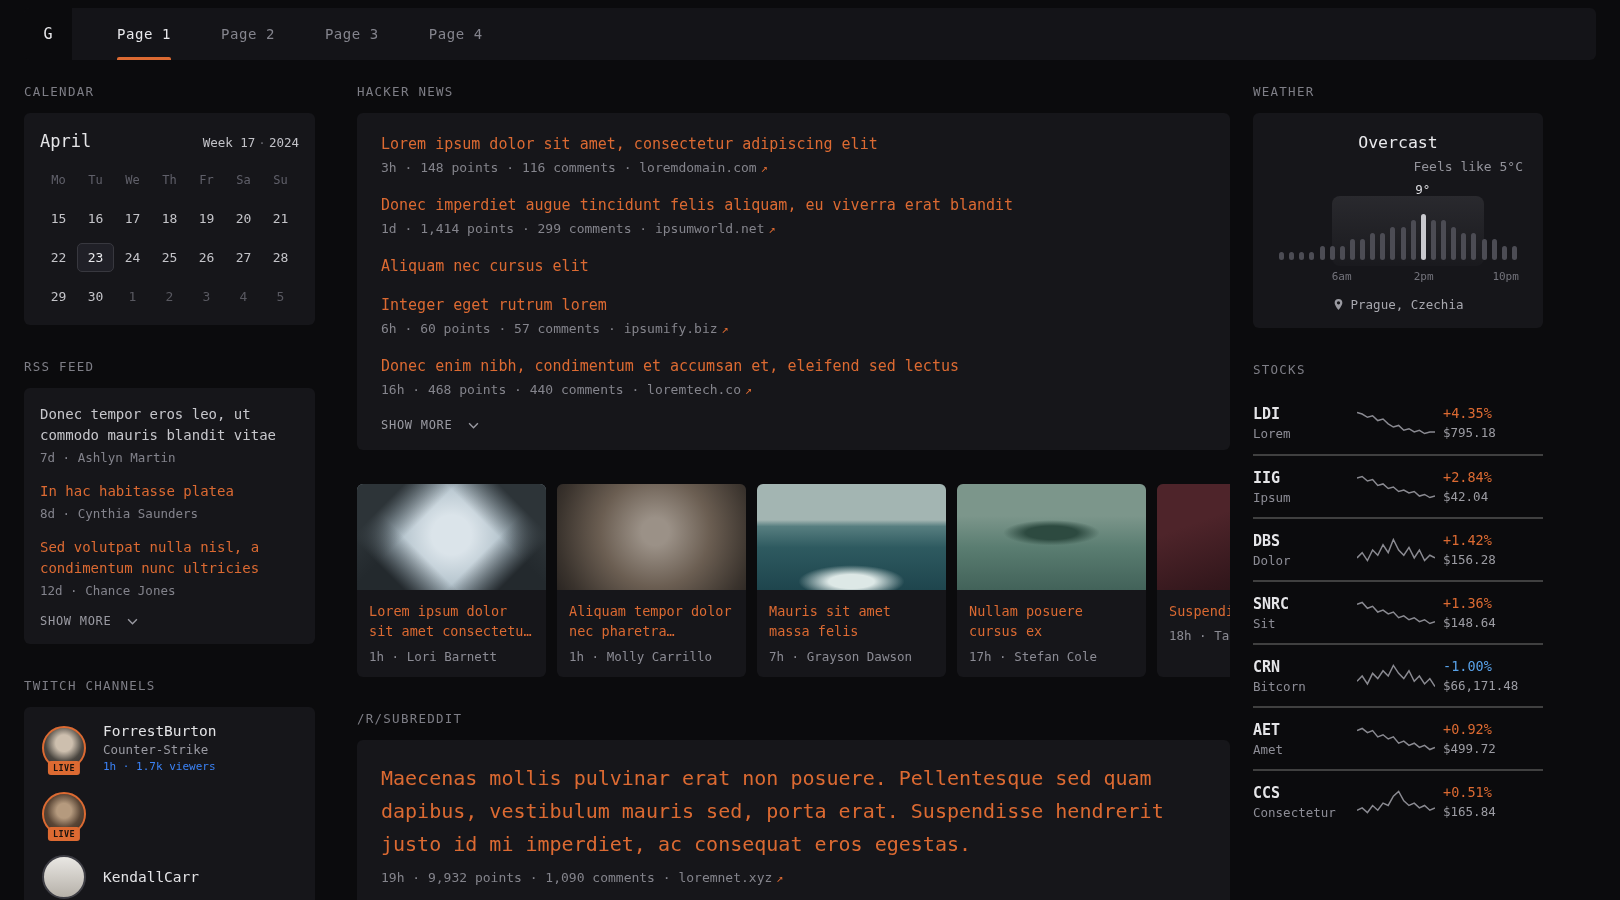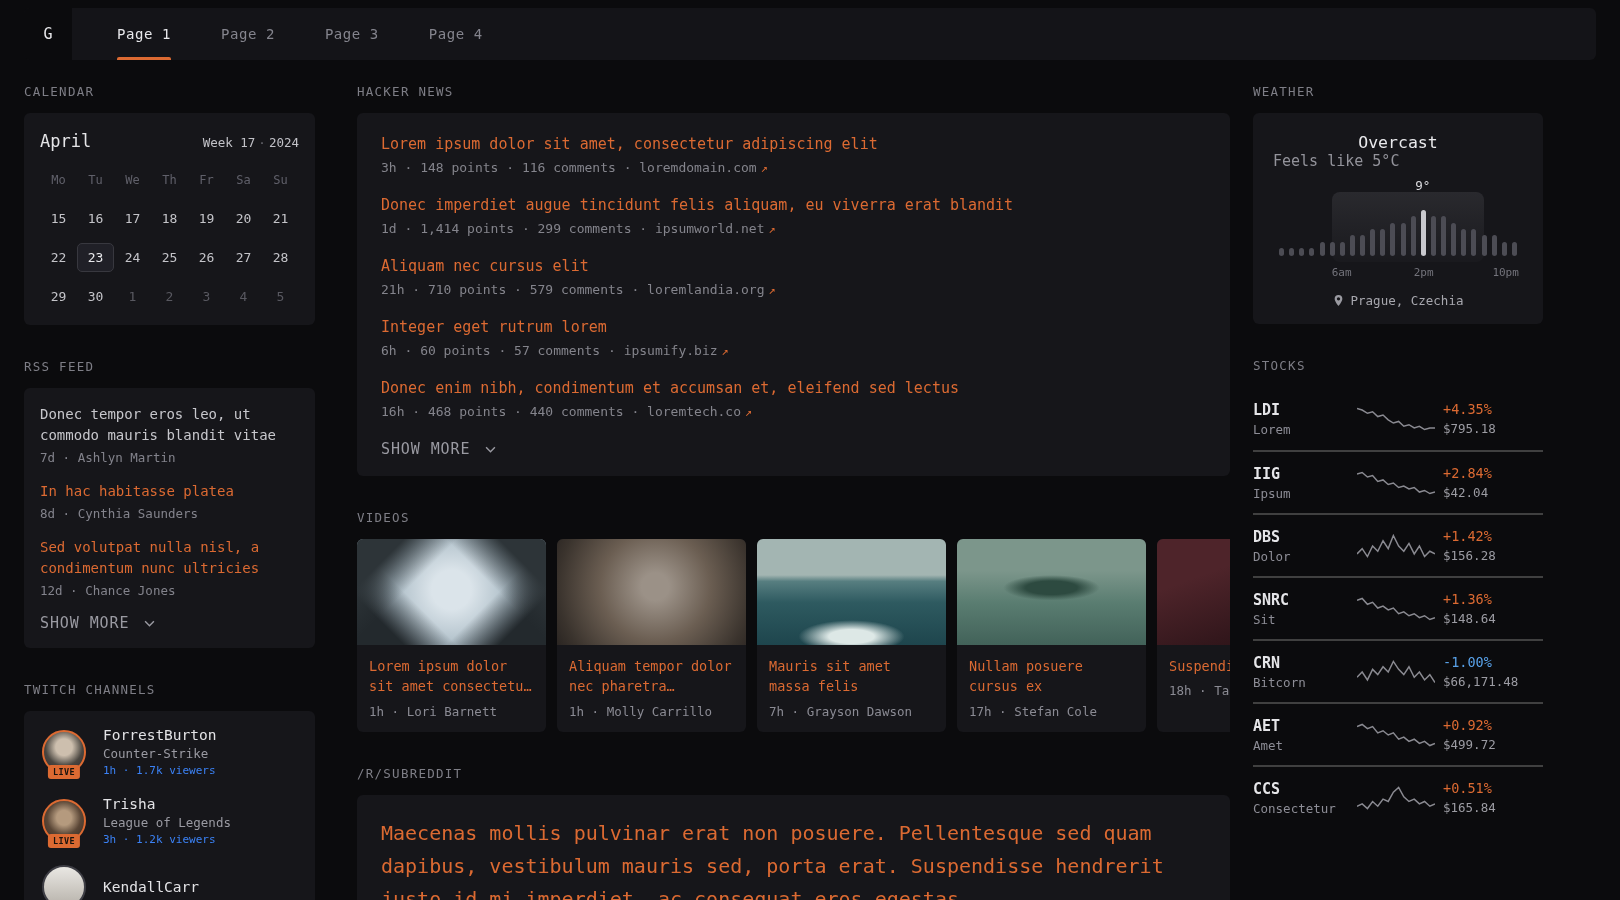--- a/index.html
+++ b/index.html
@@ -47,21 +47,21 @@
   .cal-cell.dim { color:#585860; }
   .cal-cell.selected { background:#202027; border:1px solid #38383f; color:#e8e8eb; }
 
   
   .list-card { padding:16px; }
   .feed-item { margin-bottom:16px; cursor:pointer; }
   .feed-title { font-size:14px; line-height:1.5; color:#c7c7cc; }
   .feed-item.accent .feed-title { color:var(--accent); }
   .feed-meta { font-size:12.5px; color:#83838c; margin-top:4px; }
   .show-more { display:flex; align-items:center; gap:15px; color:#9a9aa2;
-               font-size:15px; letter-spacing:.06em; margin-top:4px; cursor:pointer; }
+               font-size:12px; letter-spacing:.06em; margin-top:4px; cursor:pointer; }
   .chev { width:11px; height:7px; color:#9a9aa2; }
 
   
   .tw-item { display:flex; align-items:center; gap:15px; margin-bottom:19px; cursor:pointer; }
   .tw-avwrap { position:relative; width:48px; flex:none; }
   .tw-avatar { width:44px; height:44px; border-radius:50%; border:2px solid var(--accent); margin:0 auto; }
   .tw-item.offline .tw-avatar { border-color:#3e3e45; }
   .av-1 { background:radial-gradient(circle at 50% 38%, #cdbfae 0 26%, #4a4640 58%, #26242a); }
   .av-2 { background:radial-gradient(circle at 50% 42%, #b59a7e 0 24%, #5a4636 55%, #2e2620); }
   .av-3 { background:linear-gradient(180deg,#e9e7e3,#b6b1a9); }
@@ -104,21 +104,21 @@
   .vid-meta { padding:7px 12px 13px; font-size:12.5px; color:#8b8b94; }
 
   
   .sub-card { padding:22px 24px; }
   .sub-title { font-size:20px; line-height:1.65; color:var(--accent); cursor:pointer; }
   .sub-meta { font-size:13px; color:#84848c; margin-top:9px; }
 
   
   .weather-card { padding:20px 20px 16px; }
   .w-cond { text-align:center; font-size:16.5px; color:#e9e9ec; }
-  .w-feels { text-align:left; font-size:15px; color:#93939b; }
+  .w-feels { text-align:right; font-size:13px; color:#93939b; margin-top:7px; }
   .wchart-inner { position:relative; height:56px; margin:30px 6px 0; }
   .wc-highlight { position:absolute; top:-8px; bottom:-6px; border-radius:8px;
       background:linear-gradient(180deg,rgba(212,212,222,.10),rgba(212,212,222,.02)); }
   .wc-bars { position:absolute; left:0; right:0; top:0; bottom:0;
       display:flex; align-items:flex-end; justify-content:space-between; }
   .wbar { width:5px; border-radius:3px; background:#4c4c54; }
   .wbar.max { background:#c9c9ce; }
   .wc-peak { position:absolute; top:-22px; transform:translateX(-50%);
       font-size:12.5px; color:#dcdce0; }
   .wc-hours { position:relative; height:14px; margin:10px 2px 0;
@@ -234,25 +234,20 @@
             <div class="tw-name">ForrestBurton</div>
             <div class="tw-cat">Counter-Strike</div>
             <div class="tw-meta">1h · 1.7k viewers</div>
           </div>
         </div>
         <div class="tw-item">
           <div class="tw-avwrap">
             <div class="tw-avatar av-2"></div>
             <div class="tw-live">LIVE</div>
           </div>
-          <div>
-            <div class="tw-name">Trisha</div>
-            <div class="tw-cat">League of Legends</div>
-            <div class="tw-meta">3h · 1.2k viewers</div>
-          </div>
         </div>
         <div class="tw-item offline">
           <div class="tw-avwrap">
             <div class="tw-avatar av-3"></div>
           </div>
           <div>
             <div class="tw-name">KendallCarr</div>
           </div>
         </div>
       </div>
@@ -267,41 +262,39 @@
         <div class="hn-item">
           <div class="hn-title">Lorem ipsum dolor sit amet, consectetur adipiscing elit</div>
           <div class="hn-meta"><span>3h · 148 points · 116 comments · loremdomain.com</span><span class="ext">↗</span></div>
         </div>
         <div class="hn-item">
           <div class="hn-title">Donec imperdiet augue tincidunt felis aliquam, eu viverra erat blandit</div>
           <div class="hn-meta"><span>1d · 1,414 points · 299 comments · ipsumworld.net</span><span class="ext">↗</span></div>
         </div>
         <div class="hn-item">
           <div class="hn-title">Aliquam nec cursus elit</div>
-          <div class="hn-meta"><span>21h · 710 points · 579 comments · loremlandia.org</span><span class="ext">↗</span></div>
         </div>
         <div class="hn-item">
           <div class="hn-title">Integer eget rutrum lorem</div>
           <div class="hn-meta"><span>6h · 60 points · 57 comments · ipsumify.biz</span><span class="ext">↗</span></div>
         </div>
         <div class="hn-item">
           <div class="hn-title">Donec enim nibh, condimentum et accumsan et, eleifend sed lectus</div>
           <div class="hn-meta"><span>16h · 468 points · 440 comments · loremtech.co</span><span class="ext">↗</span></div>
         </div>
         <div class="show-more">
           <span>SHOW MORE</span>
           <svg class="chev" viewBox="0 0 10 6">
               <path d="M1 1l4 4 4-4" fill="none" stroke="currentColor" stroke-width="1.3"></path>
             </svg>
         </div>
       </div>
     </div>
 
     <div class="widget">
-      <h2 class="wtitle">VIDEOS</h2>
       <div class="vid-row">
         <div class="vid-card">
           <div class="vid-thumb vt-1"></div>
           <div class="vid-title">Lorem ipsum dolor sit amet consectetu…</div>
           <div class="vid-meta">1h · Lori Barnett</div>
         </div>
         <div class="vid-card">
           <div class="vid-thumb vt-2"></div>
           <div class="vid-title">Aliquam tempor dolor nec pharetra…</div>
           <div class="vid-meta">1h · Molly Carrillo</div>

